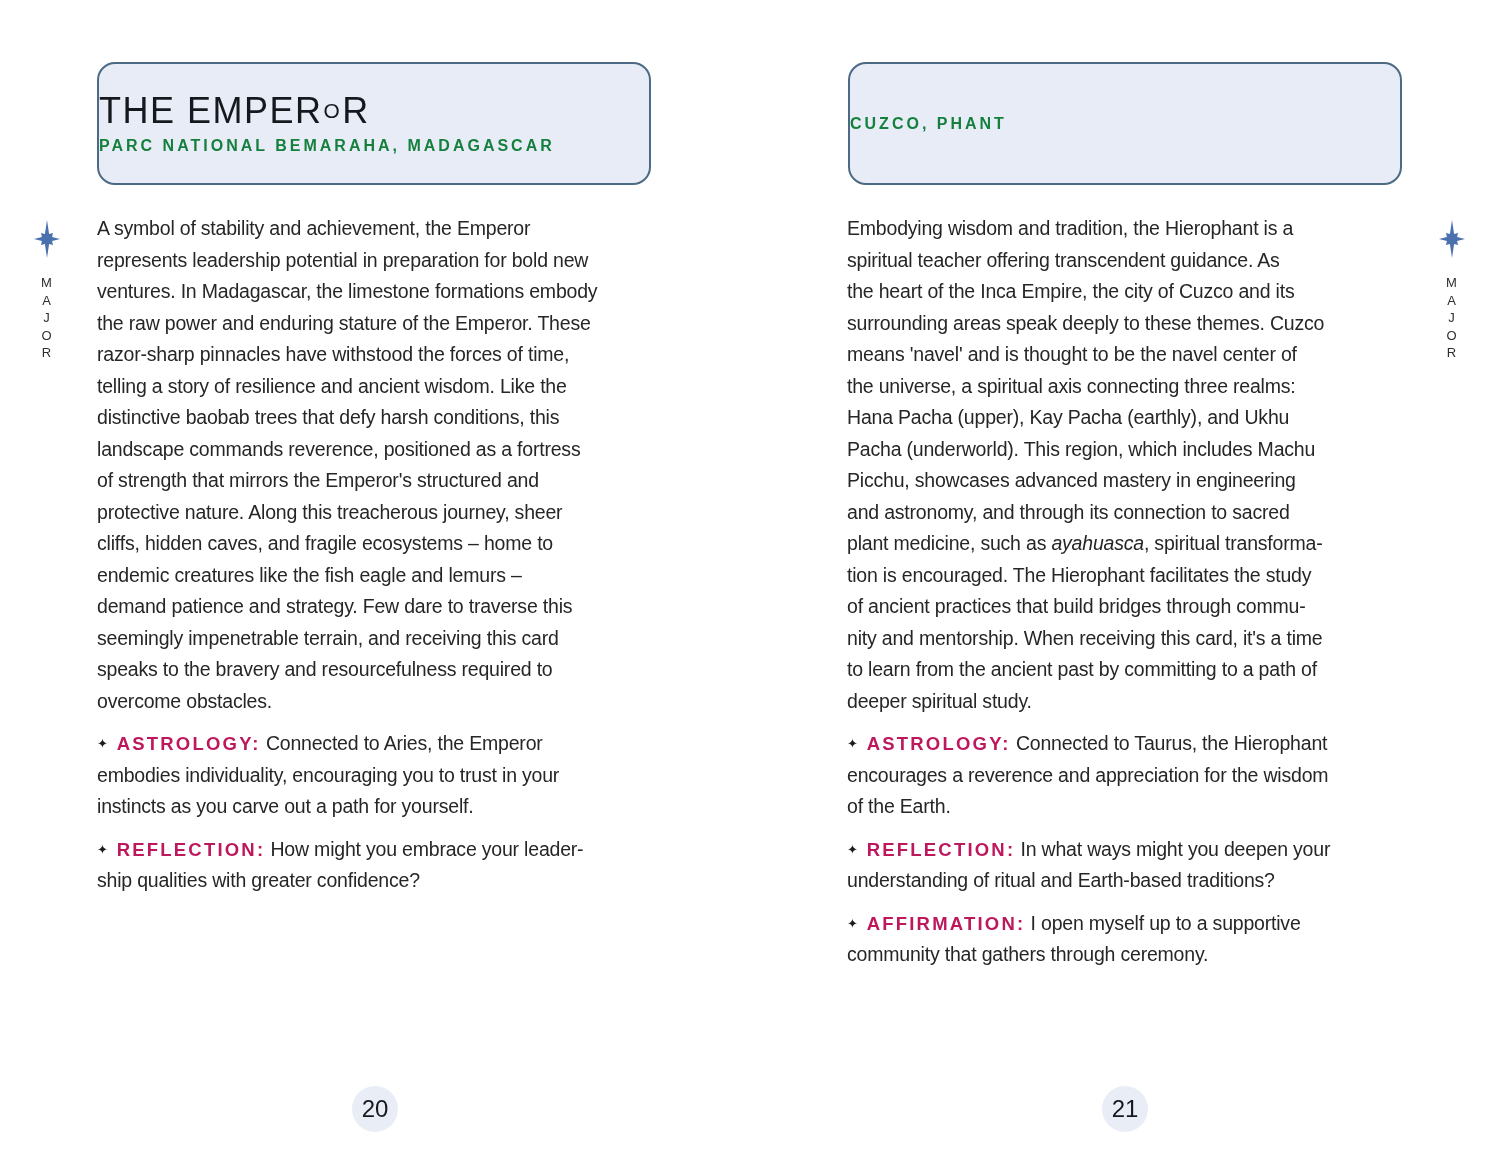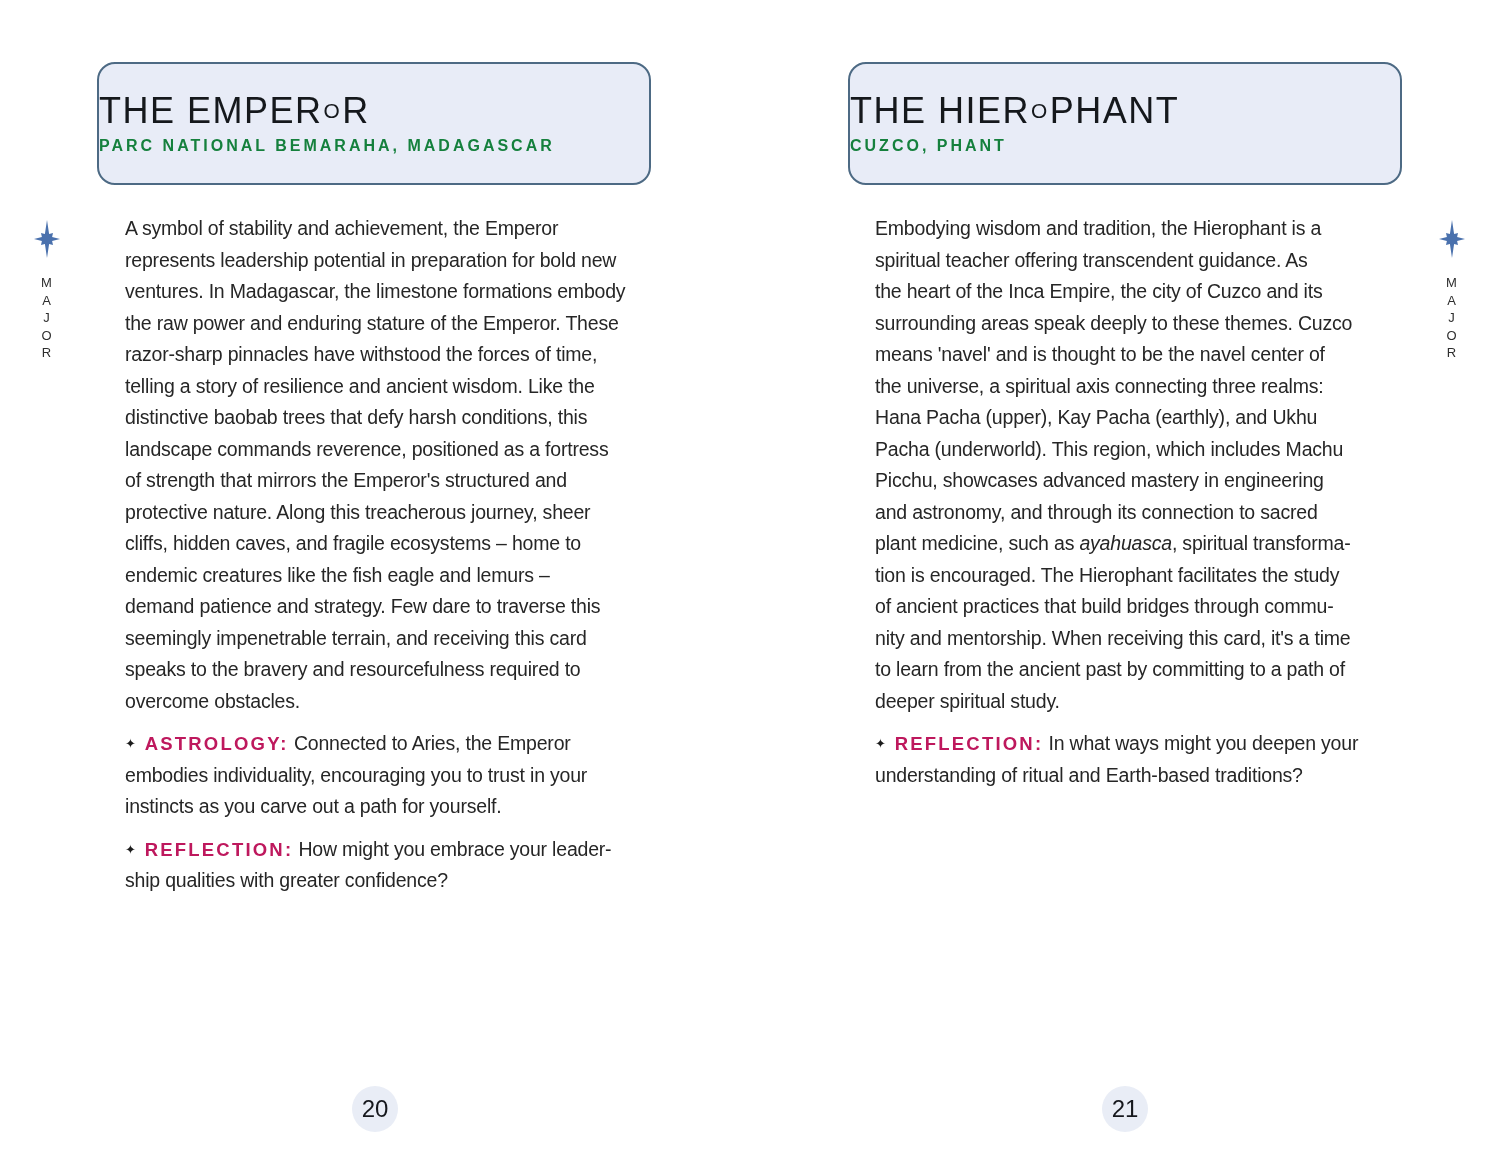--- a/index.html
+++ b/index.html
@@ -6,21 +6,21 @@
   .spread{position:relative;width:1500px;height:1170px;background:#ffffff;overflow:hidden;
           font-family:"Liberation Sans",sans-serif;color:#232323;}
   
   .title-card{position:absolute;top:62px;width:554px;height:123px;box-sizing:border-box;
               background:#e8ecf7;border:2.5px solid #4d6a84;border-radius:18px;
               display:flex;flex-direction:column;align-items:flex-start;justify-content:center;gap:9px;}
   .card-title{font-size:36px;font-weight:300;letter-spacing:1.5px;color:#15181c;line-height:1;}
   .small-o{font-size:0.58em;vertical-align:0.22em;margin:0 1px;}
   .card-subtitle{font-size:16px;font-weight:700;letter-spacing:3px;color:#15803d;line-height:1;}
   
-  .col{position:absolute;top:213px;width:600px;margin-left:28px;}
+  .col{position:absolute;top:213px;width:600px;}
   .body{margin:0;font-size:19.5px;font-weight:300;line-height:31.5px;letter-spacing:-0.2px;
         white-space:pre-line;color:#262626;}
   .section{margin:11px 0 0 0;font-size:19.5px;font-weight:300;line-height:31.5px;letter-spacing:-0.2px;color:#262626;}
   .bullet{font-size:13px;margin-right:9px;vertical-align:2px;color:#1c1c1c;}
   .slabel{font-weight:700;font-size:18.5px;letter-spacing:2.2px;color:#be185d;}
   .stext{white-space:pre-line;}
   
   .rail{position:absolute;top:220px;width:44px;display:flex;flex-direction:column;align-items:center;}
   .rail-left{left:25px;}
   .rail-right{left:1430px;}
@@ -86,39 +86,43 @@
 embodies individuality, encouraging you to trust in your
 instincts as you carve out a path for yourself.</span></p>
       <p class="section"><span class="bullet">✦</span><span class="slabel">REFLECTION:</span> <span class="stext">How might you embrace your leader-
 ship qualities with greater confidence?</span></p>
     </div>
     <div class="pagenum pagenum-left">20</div>
   </div>
 
   <div>
     <div class="title-card" style="left:848px;">
-      <div class="card-title"><span>THE HIER</span><span class="small-o">O</span><span>PHANT</span></div>
       <div class="card-subtitle">CUZCO, PHANT</div>
     </div>
     <div class="col" style="left:847px;">
       <p class="body">Embodying wisdom and tradition, the Hierophant is a
 spiritual teacher offering transcendent guidance. As
 the heart of the Inca Empire, the city of Cuzco and its
 surrounding areas speak deeply to these themes. Cuzco
 means 'navel' and is thought to be the navel center of
 the universe, a spiritual axis connecting three realms:
 Hana Pacha (upper), Kay Pacha (earthly), and Ukhu
 Pacha (underworld). This region, which includes Machu
 Picchu, showcases advanced mastery in engineering
 and astronomy, and through its connection to sacred
 plant medicine, such as <i>ayahuasca</i>, spiritual transforma-
 tion is encouraged. The Hierophant facilitates the study
 of ancient practices that build bridges through commu-
 nity and mentorship. When receiving this card, it's a time
 to learn from the ancient past by committing to a path of
 deeper spiritual study.</p>
+      <p class="section"><span class="bullet">✦</span><span class="slabel">ASTROLOGY:</span> <span class="stext">Connected to Taurus, the Hierophant
+encourages a reverence and appreciation for the wisdom
+of the Earth.</span></p>
       <p class="section"><span class="bullet">✦</span><span class="slabel">REFLECTION:</span> <span class="stext">In what ways might you deepen your
 understanding of ritual and Earth-based traditions?</span></p>
+      <p class="section"><span class="bullet">✦</span><span class="slabel">AFFIRMATION:</span> <span class="stext">I open myself up to a supportive
+community that gathers through ceremony.</span></p>
     </div>
     <div class="pagenum pagenum-right">21</div>
   </div>
 
 </div>
 
 </body></html>

